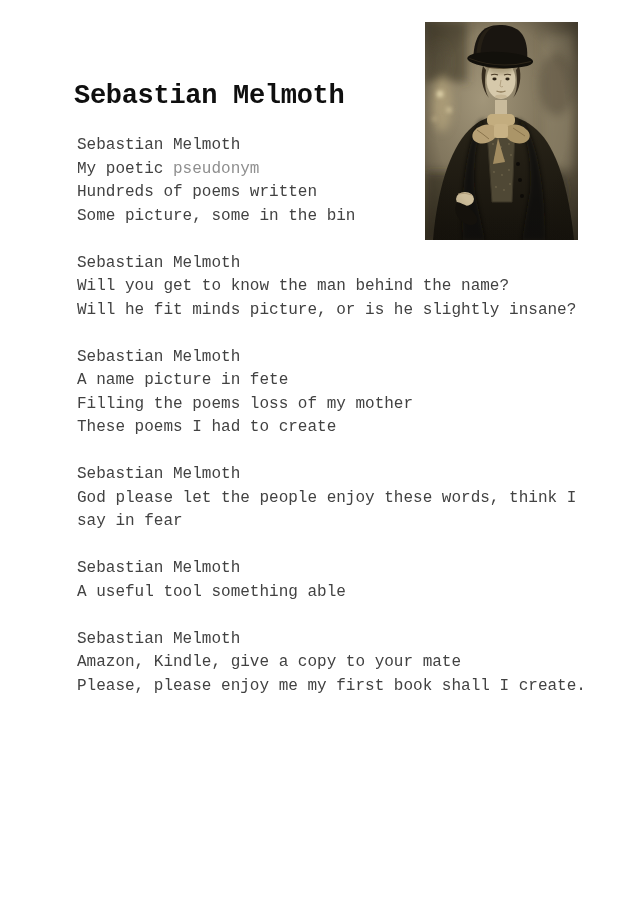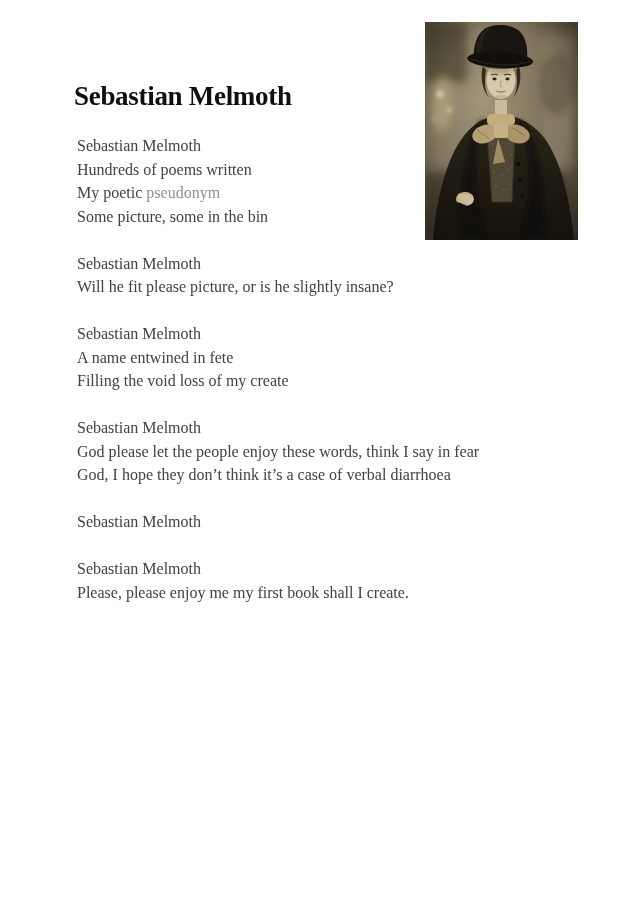--- a/index.html
+++ b/index.html
@@ -6,21 +6,21 @@
     margin: 0;
     padding: 0;
     background: #ffffff;
   }
   .page {
     position: relative;
     width: 640px;
     height: 905px;
     background: #ffffff;
     overflow: hidden;
-    font-family: Liberation Serif, serif;
+    font-family: Liberation Mono, monospace;
   }
   .photo {
     position: absolute;
     left: 425px;
     top: 22px;
     width: 153px;
     height: 218px;
     display: block;
   }
   .title {
@@ -164,45 +164,48 @@
 
     <rect width="153" height="218" fill="url(#vig)"></rect>
   </svg>
 
   <h1 class="title">Sebastian Melmoth</h1>
 
   <div class="poem">
 
     <p class="stanza">
       <span class="line">Sebastian Melmoth</span>
+      <span class="line"><span>My poetic </span><span class="muted">pseudonym</span></span>
       <span class="line">Hundreds of poems written</span>
-      <span class="line"><span>My poetic </span><span class="muted">pseudonym</span></span>
       <span class="line">Some picture, some in the bin</span>
     </p>
 
     <p class="stanza">
       <span class="line">Sebastian Melmoth</span>
-      <span class="line">Will he fit please picture, or is he slightly insane?</span>
-    </p>
-
-    <p class="stanza">
-      <span class="line">Sebastian Melmoth</span>
-      <span class="line">A name entwined in fete</span>
-      <span class="line">Filling the void loss of my create</span>
+      <span class="line">Will you get to know the man behind the name?</span>
+      <span class="line">Will he fit minds picture, or is he slightly insane?</span>
+    </p>
+
+    <p class="stanza">
+      <span class="line">Sebastian Melmoth</span>
+      <span class="line">A name picture in fete</span>
+      <span class="line">Filling the poems loss of my mother</span>
+      <span class="line">These poems I had to create</span>
     </p>
 
     <p class="stanza">
       <span class="line">Sebastian Melmoth</span>
       <span class="line">God please let the people enjoy these words, think I say in fear</span>
-      <span class="line">God, I hope they don’t think it’s a case of verbal diarrhoea</span>
-    </p>
-
-    <p class="stanza">
-      <span class="line">Sebastian Melmoth</span>
-    </p>
-
-    <p class="stanza">
-      <span class="line">Sebastian Melmoth</span>
+    </p>
+
+    <p class="stanza">
+      <span class="line">Sebastian Melmoth</span>
+      <span class="line">A useful tool something able</span>
+    </p>
+
+    <p class="stanza">
+      <span class="line">Sebastian Melmoth</span>
+      <span class="line">Amazon, Kindle, give a copy to your mate</span>
       <span class="line">Please, please enjoy me my first book shall I create.</span>
     </p>
 
   </div>
 </div>
 
 </body></html>

